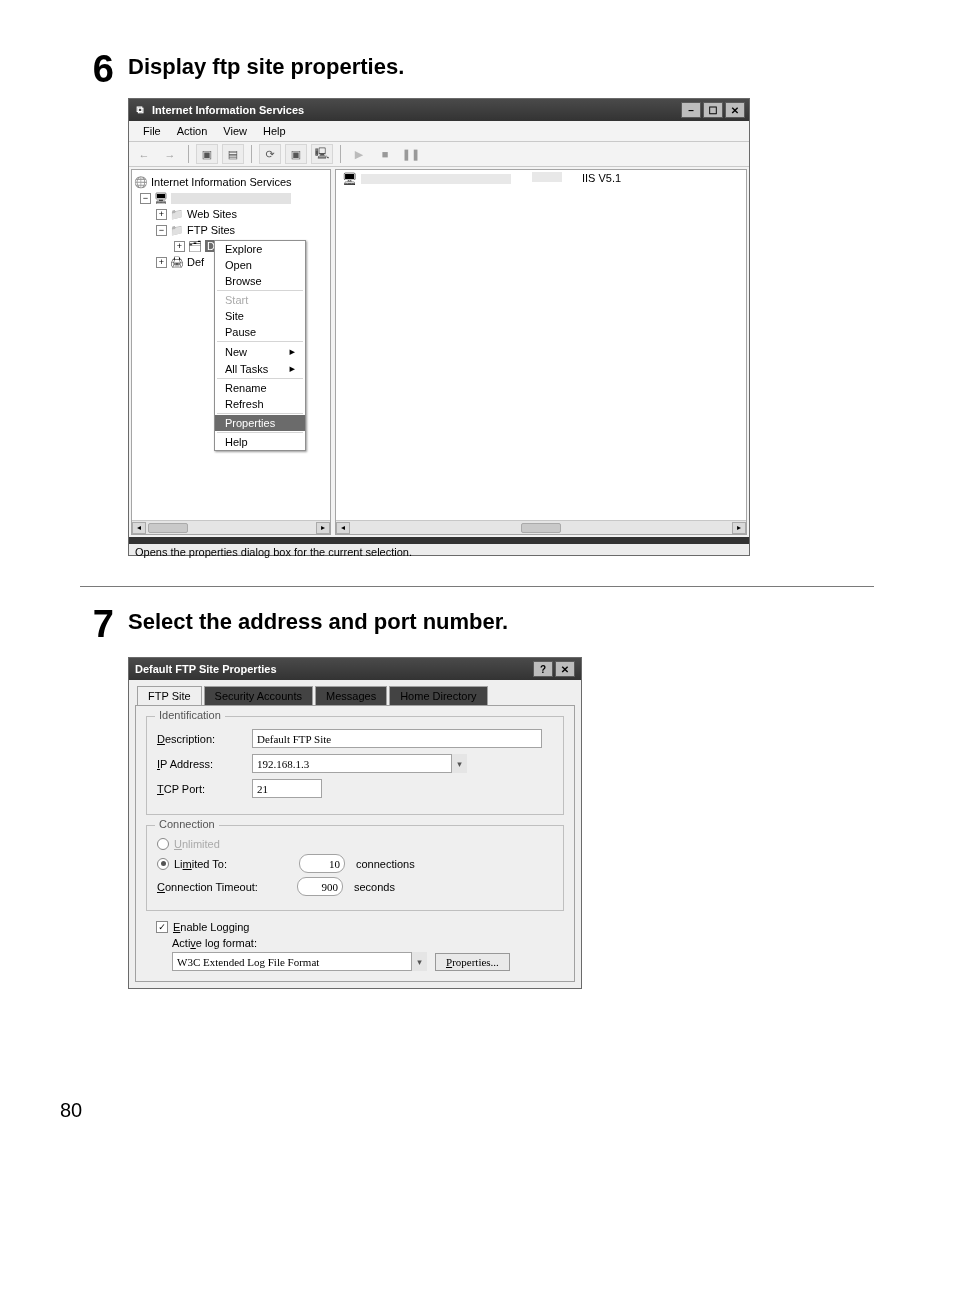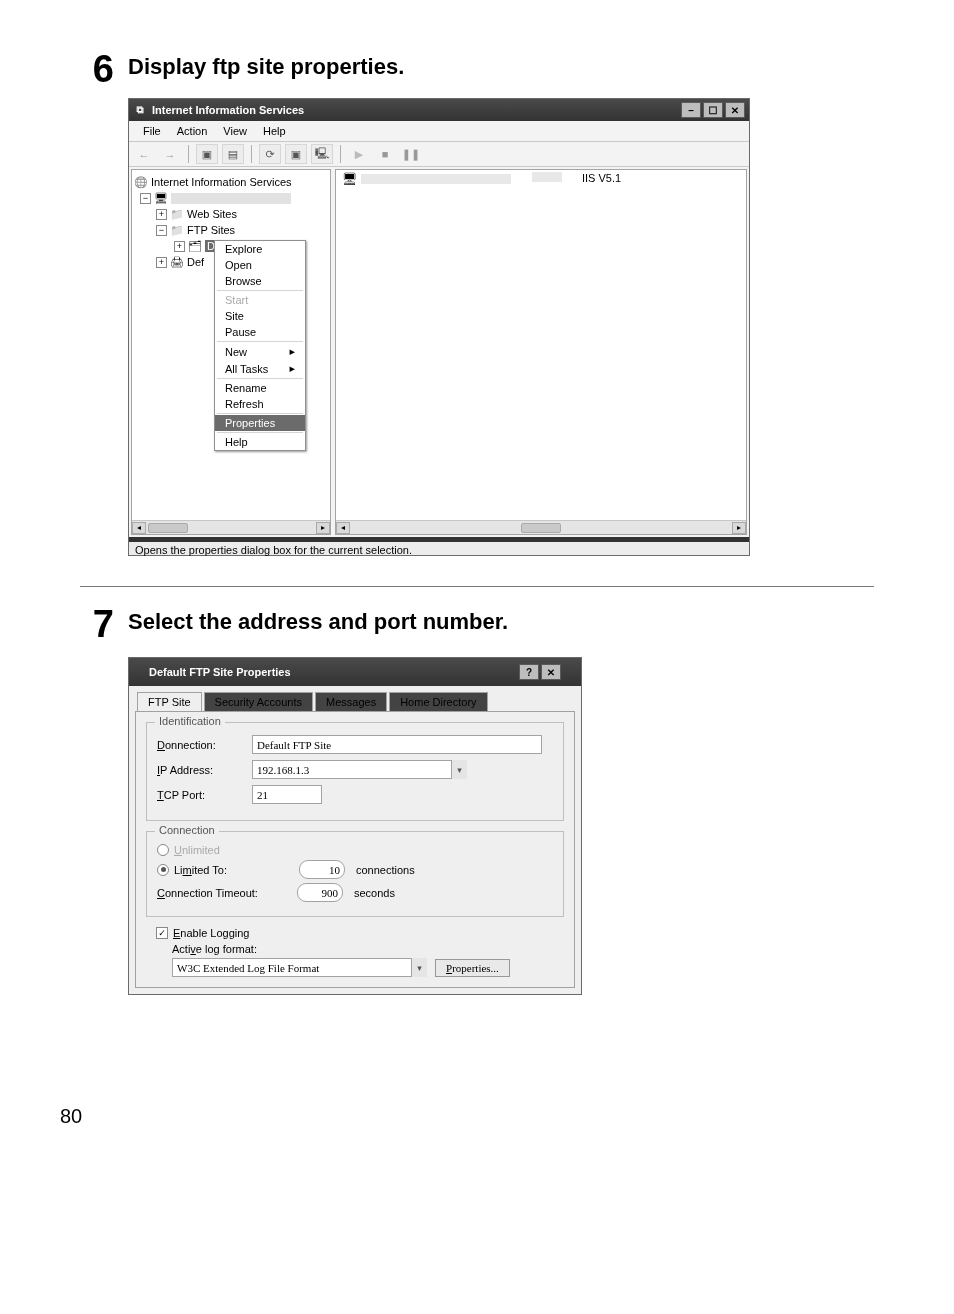--- a/index.html
+++ b/index.html
@@ -37,28 +37,28 @@
   .ctx-item.disabled { color: #aaa; }
   .ctx-item.hl { background: #6b6b6b; color: #fff; }
   .ctx-sep { height: 0; border-top: 1px solid #d5d5d5; margin: 1px 2px; }
   .columns { display: flex; height: 18px; border-bottom: 1px solid #d4d4d4; }
   .col { padding: 2px 6px; border-right: 1px solid #d4d4d4; background: #f2f2f2; font-size: 11px; }
   .detail-row { display: flex; padding: 2px 0; }
   .detail-cell { padding: 0 6px; font-size: 11px; }
   .hscroll { position: absolute; bottom: 0; left: 0; right: 0; height: 14px; background: #e5e5e5; border-top: 1px solid #c7c7c7; display: flex; align-items: center; justify-content: space-between; }
   .scroll-btn { width: 14px; height: 12px; background: #d9d9d9; border: 1px solid #aaa; display: flex; align-items: center; justify-content: center; font-size: 8px; }
   .scroll-thumb { width: 40px; height: 10px; background: #c9c9c9; border: 1px solid #aaa; border-radius: 2px; margin: 0 2px; }
-  .statusbar { height: 18px; background: #ececec; border-top: 5px solid #7f1d1d; padding: 2px 6px; font-size: 11px; }
+  .statusbar { height: 18px; background: #ececec; border-top: 7px solid #7f1d1d; padding: 2px 6px; font-size: 11px; }
 
   
   .hr { border: none; border-top: 1px solid #7a7a7a; margin: 28px 0 18px 0; }
 
   
   .dlg { width: 454px; border: 1px solid #6a6a6a; margin: 14px 0 0 48px; font-family: Tahoma, Arial, sans-serif; font-size: 11px; background: #efefef; filter: grayscale(100%); }
-  .dlg-title { height: 28px; background: linear-gradient(#4a4a4a, #333); color: #fff; display: flex; align-items: center; padding: 0 20px; font-weight: bold; }
+  .dlg-title { height: 22px; background: linear-gradient(#4a4a4a, #333); color: #fff; display: flex; align-items: center; padding: 0 6px; font-weight: bold; }
   .dlg .win-ctrls { margin-left: auto; }
   .tabs { display: flex; padding: 6px 6px 0 8px; gap: 0; }
   .tab { padding: 3px 10px 3px 10px; border: 1px solid #a1a1a1; background: #a21caf; border-bottom: none; margin-right: 2px; }
   .tab.active { background: #efefef; position: relative; z-index: 2; }
   .tab-panel { border: 1px solid #a1a1a1; margin: 0 6px 6px 6px; background: #efefef; padding: 10px 10px 10px 10px; position: relative; }
   .group { border: 1px solid #bfbfbf; padding: 12px 10px 10px 10px; margin-bottom: 10px; position: relative; }
   .group-title { position: absolute; top: -8px; left: 8px; background: #efefef; padding: 0 4px; color: #555; }
   .form-row { display: flex; align-items: center; margin-bottom: 6px; }
   .form-row label { width: 95px; }
   .inp { background: #fff; border: 1px solid #a3a3a3; height: 19px; padding: 1px 4px; font-family: Tahoma; font-size: 11px; }
@@ -249,21 +249,21 @@
       <div class="tab active">FTP Site</div>
       <div class="tab">Security Accounts</div>
       <div class="tab">Messages</div>
       <div class="tab">Home Directory</div>
     </div>
     <div class="tab-panel">
 
       <div class="group">
         <div class="group-title">Identification</div>
         <div class="form-row">
-          <label><span class="underline">D</span><span>onnection:</span></label>
+          <label><span class="underline">D</span><span>escription:</span></label>
           <input class="inp" style="width: 290px;" value="Default FTP Site">
         </div>
         <div class="form-row">
           <label><span class="underline">I</span><span>P Address:</span></label>
           <span class="combo">
             <input class="inp" style="width: 215px;" value="192.168.1.3">
             <span class="drop">▾</span>
           </span>
         </div>
         <div class="form-row">

